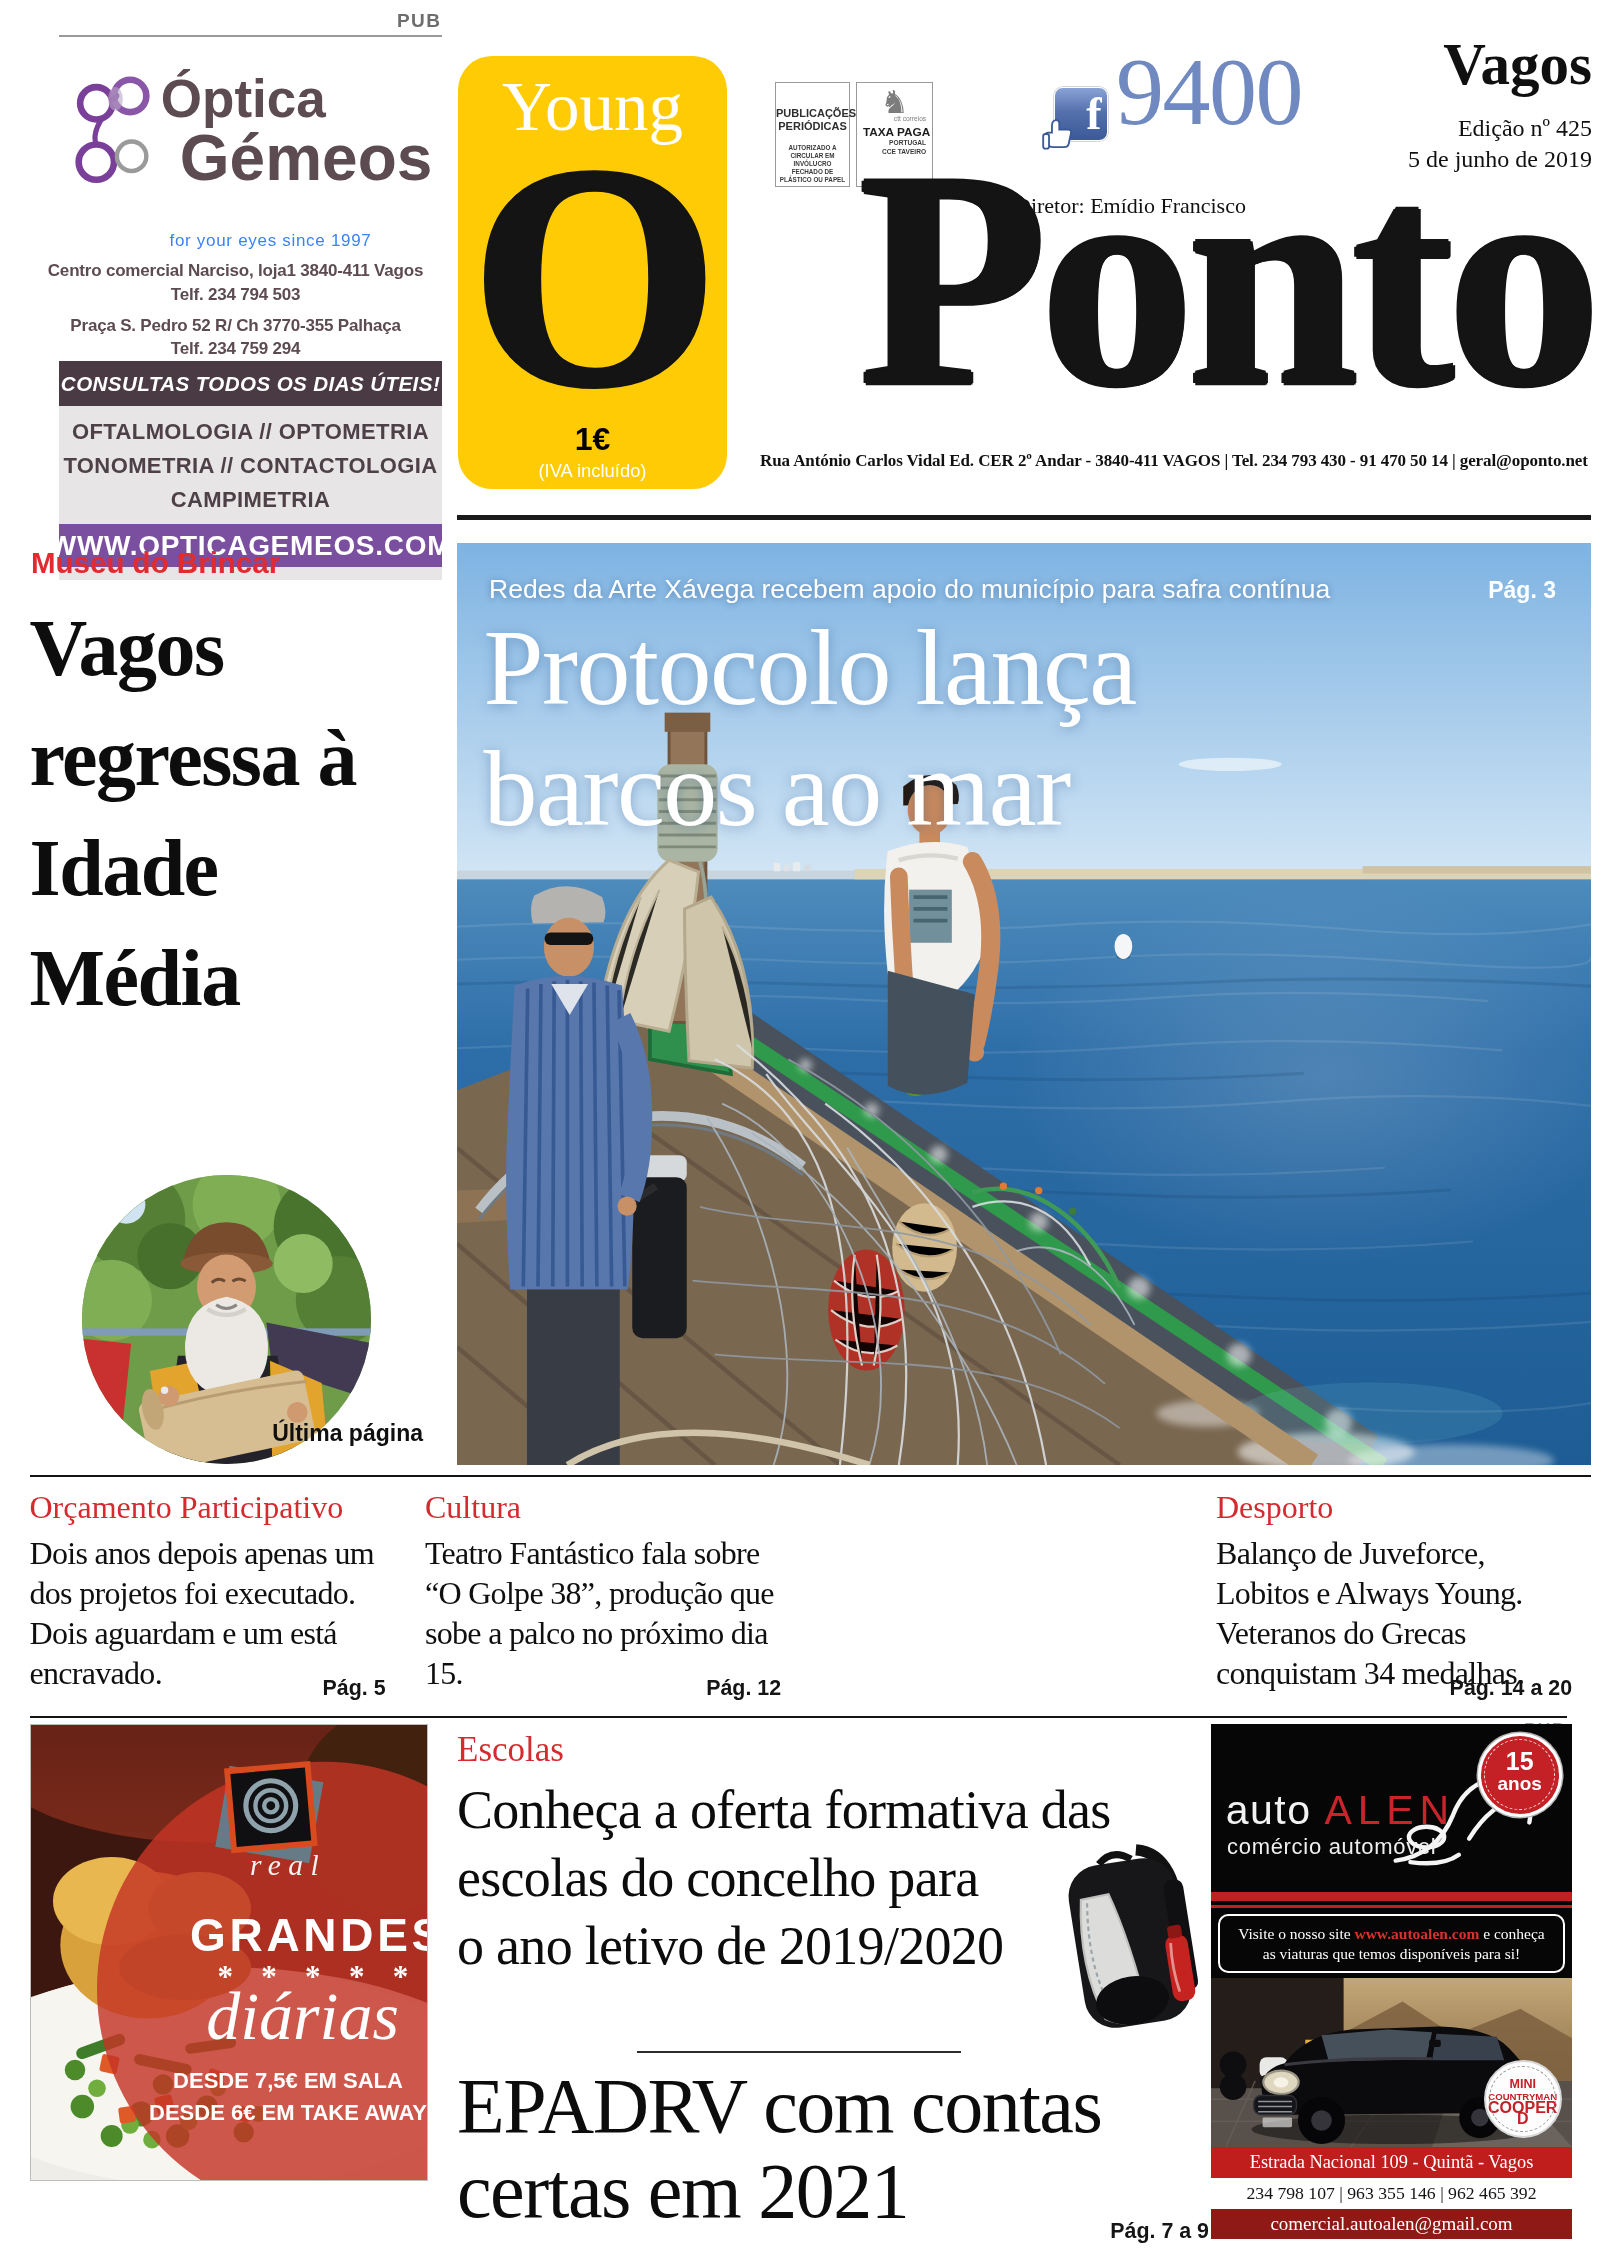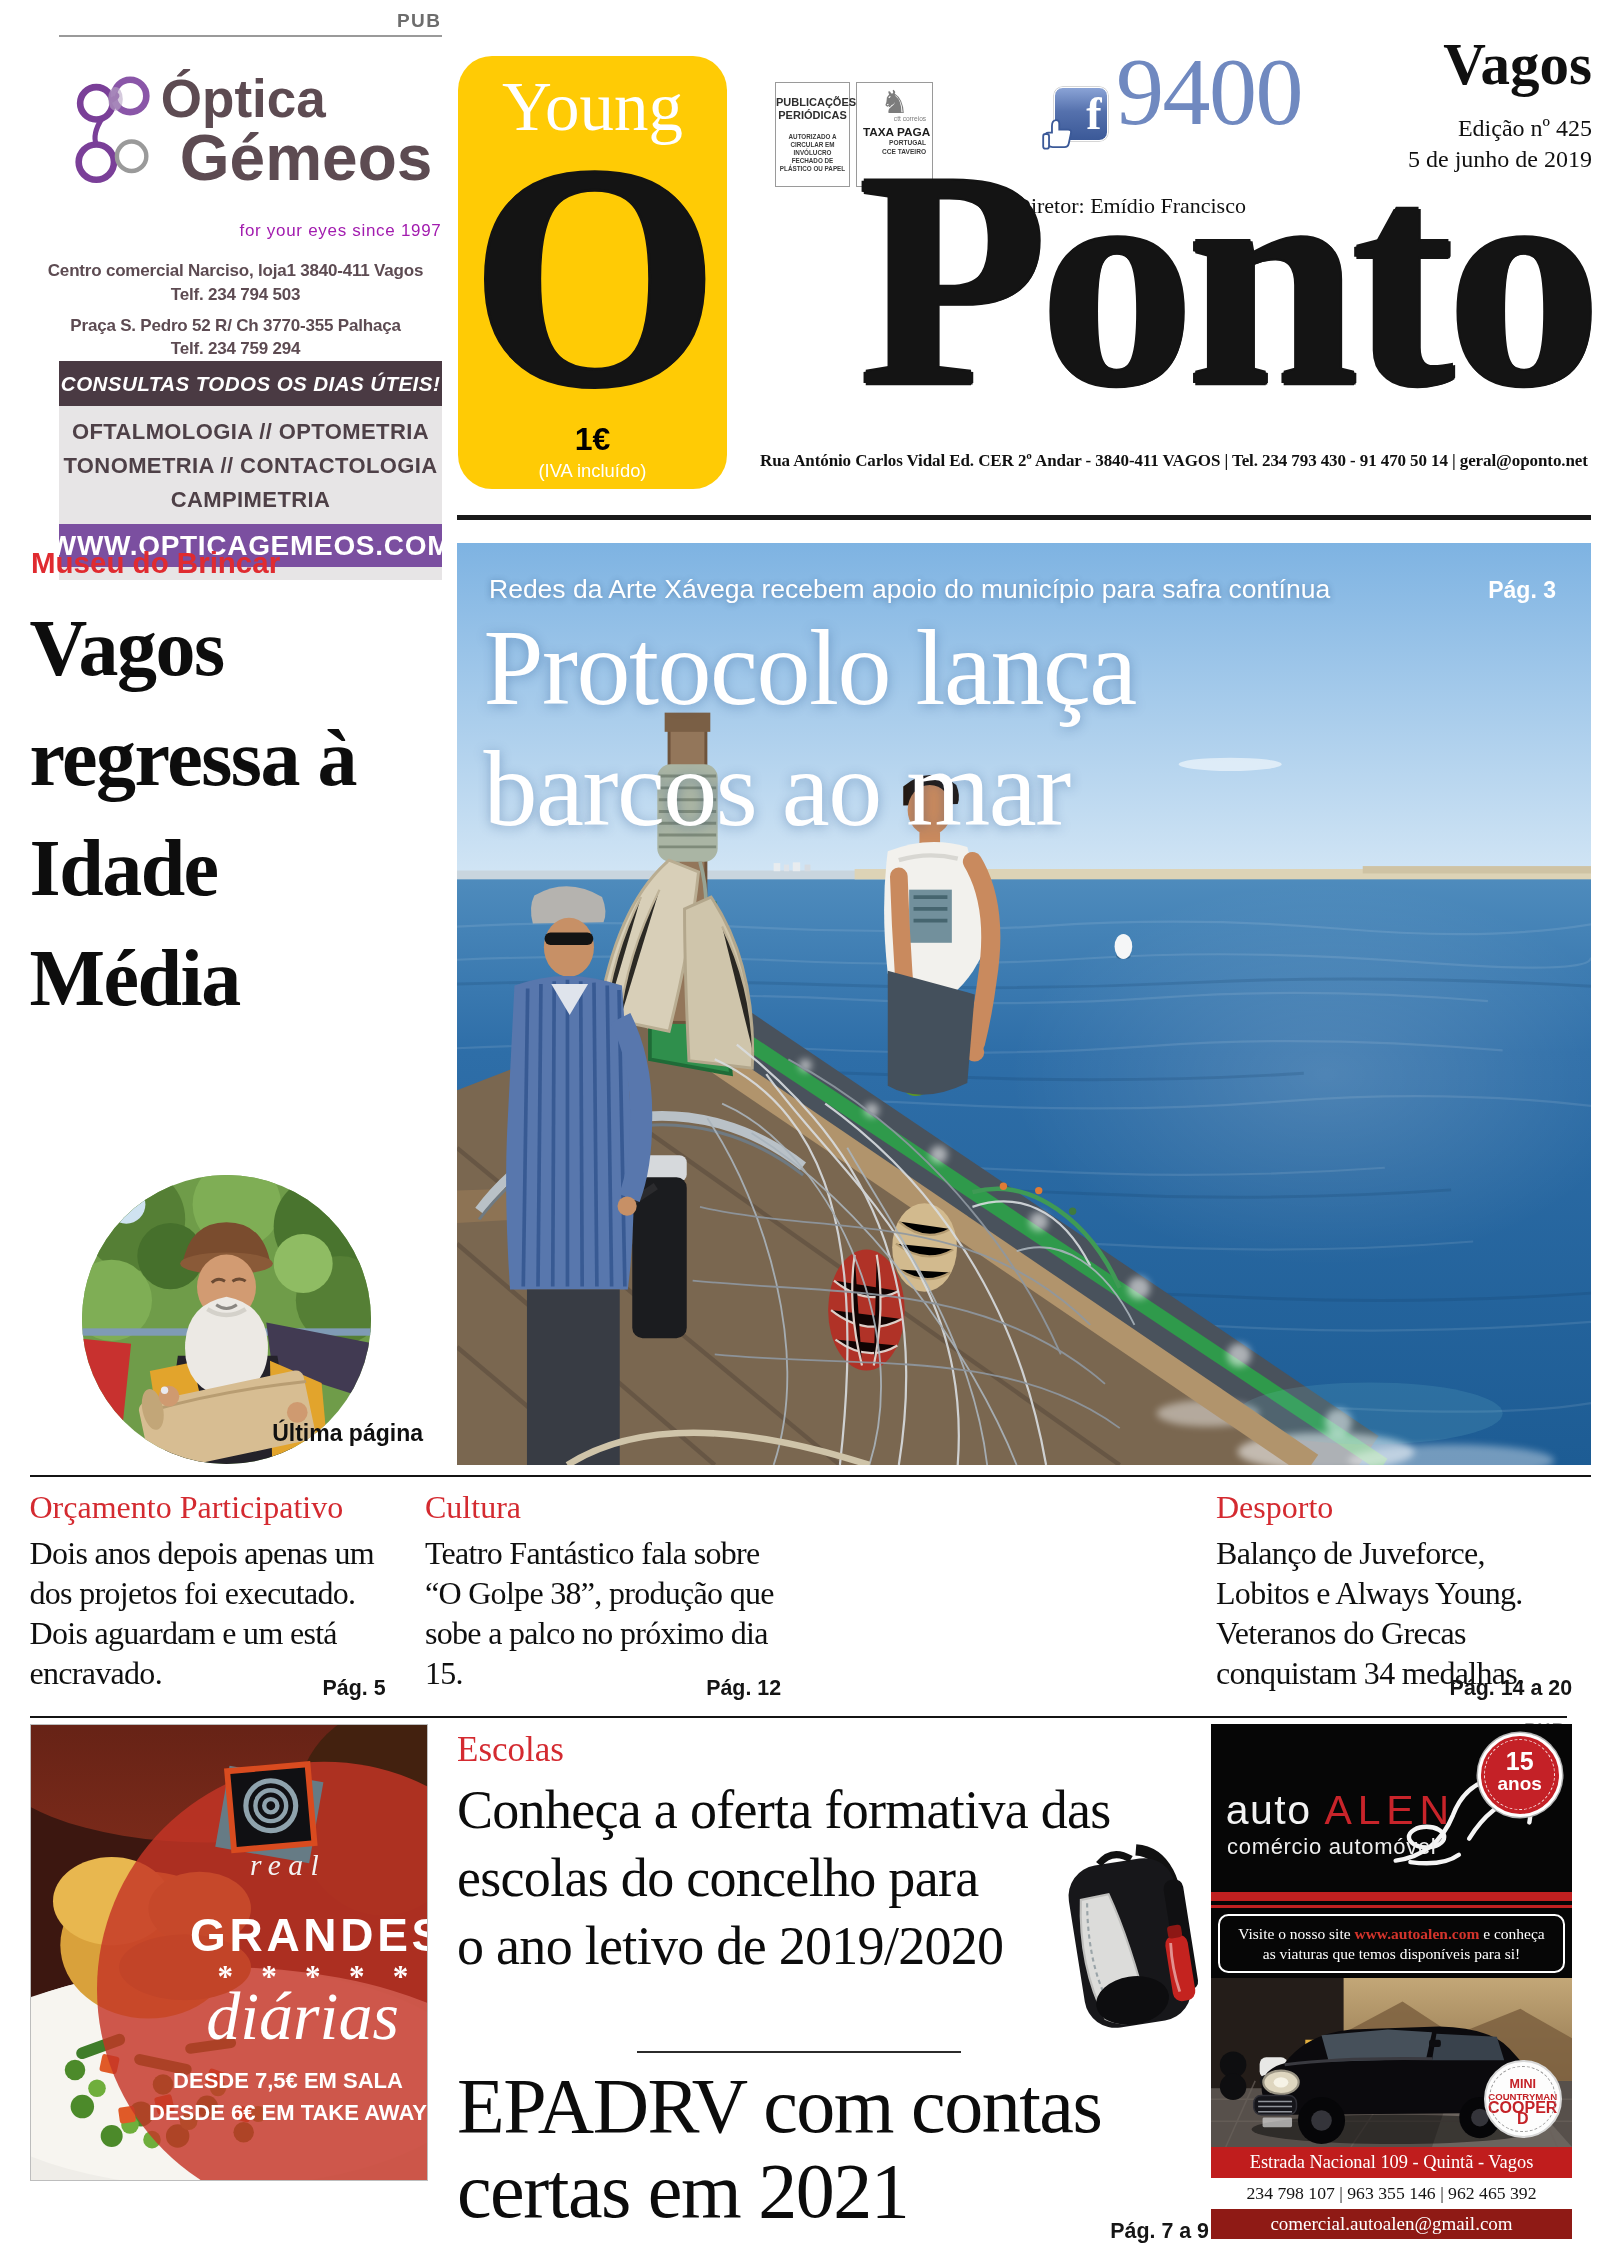--- a/index.html
+++ b/index.html
@@ -11,21 +11,21 @@
   
   .pub-top{left:29.5px;top:10.3px;width:412px;text-align:right;font:700 19px "Liberation Sans",sans-serif;color:#6d6d6d;letter-spacing:1.5px}
   .pub-top-line{left:59px;top:35px;width:383px;height:1.5px;background:#9a9a9a}
 
   
   .optica{left:29.5px;top:38px;width:412px;height:508px}
   .opt-logo{position:absolute;left:44px;top:29.5px;display:flex;align-items:center;gap:10.3px}
   .opt-names{font-family:"Liberation Sans",sans-serif;font-weight:700;color:#5d4b52;line-height:1.02}
   .opt-n1{font-size:53px;display:block}
   .opt-n2{font-size:64px;display:block;margin-left:19px}
-  .opt-tag{left:140px;top:183px;width:272px;text-align:right;font:400 17px "Liberation Sans",sans-serif;color:#a21caf;letter-spacing:0.7px}
+  .opt-tag{left:140px;top:193px;width:272px;text-align:left;font:400 17px "Liberation Sans",sans-serif;color:#3b82f6;letter-spacing:0.7px}
   .opt-addr{left:0;top:221px;width:412px;text-align:center;font:700 17px/23.6px "Liberation Sans",sans-serif;color:#5d4b52;letter-spacing:-0.2px}
   .opt-addr .gap{display:block;height:7.4px}
   .opt-bar{left:29.5px;top:323px;width:383px;height:46px;background:#4a3a43;color:#fff;
            font:italic 700 20.6px "Liberation Sans",sans-serif;display:flex;align-items:center;justify-content:center;letter-spacing:0.4px}
   .opt-serv{left:29.5px;top:368px;width:383px;height:118px;background:#e7e5e6;color:#4e4047;
             font:700 22px/34px "Liberation Sans",sans-serif;text-align:center;padding-top:8.8px;letter-spacing:0.4px}
   .opt-serv span{display:block}
   .opt-web{left:29.5px;top:486px;width:383px;height:43px;background:#7b4fa0;color:#fff;
            font:700 28px "Liberation Sans",sans-serif;display:flex;align-items:center;justify-content:center;letter-spacing:0.7px}
   .opt-strip{left:29.5px;top:529px;width:383px;height:13.3px;background:#e7e5e6}
@@ -33,21 +33,21 @@
   
   .jbox{left:458px;top:56px;width:269px;height:433px;background:#ffcb05;border-radius:34px;text-align:center}
   .j-word{position:absolute;left:0;top:11.8px;width:100%;font:400 69px "Liberation Serif",serif;color:#fff}
   .j-O{position:absolute;left:0;top:62px;width:100%;font:700 317px/317px "Liberation Serif",serif;color:#141414;
        letter-spacing:-4.4px;text-shadow:2.9px 0 #141414,-2.9px 0 #141414,0 2.9px #141414,0 -2.9px #141414}
   .j-price{position:absolute;left:0;top:365px;width:100%;font:800 32px "Liberation Sans",sans-serif;color:#000}
   .j-iva{position:absolute;left:0;top:404px;width:100%;font:400 18.4px "Liberation Sans",sans-serif;color:#fff}
 
   
   .stamp{border:0.7px solid #9a9a9a;background:#fff;font-family:"Liberation Sans",sans-serif;color:#2e2e2e;text-align:center}
-  .stamp1{left:775px;top:82px;width:75px;height:105px;padding-top:13px}
+  .stamp1{left:775px;top:82px;width:75px;height:105px;padding-top:24px}
   .stamp1 .big{font-weight:700;font-size:11px;line-height:12.5px;display:block}
   .stamp1 .note{display:block;margin-top:11.8px;font-weight:700;font-size:6.3px;line-height:8px;padding:0 2.9px;color:#3a3a3a}
   .stamp2{left:856px;top:82px;width:77px;height:105px;padding-top:1.5px}
   .stamp2 .rider{font-size:32px;line-height:35px;color:#7c7c7c;display:block}
   .stamp2 .ctt{display:block;font-size:6.6px;color:#7c7c7c;text-align:right;padding-right:5.9px;margin-top:-4.4px}
   .stamp2 .taxa{display:block;font-weight:700;font-size:11.8px;margin-top:2.9px;text-align:left;padding-left:5.9px;color:#1c1c1c}
   .stamp2 .sm{display:block;font-weight:700;font-size:6.6px;text-align:right;padding-right:5.9px;color:#3a3a3a;line-height:8.8px}
 
   
   .fb{left:1047px;top:87px;width:62px;height:62px}

